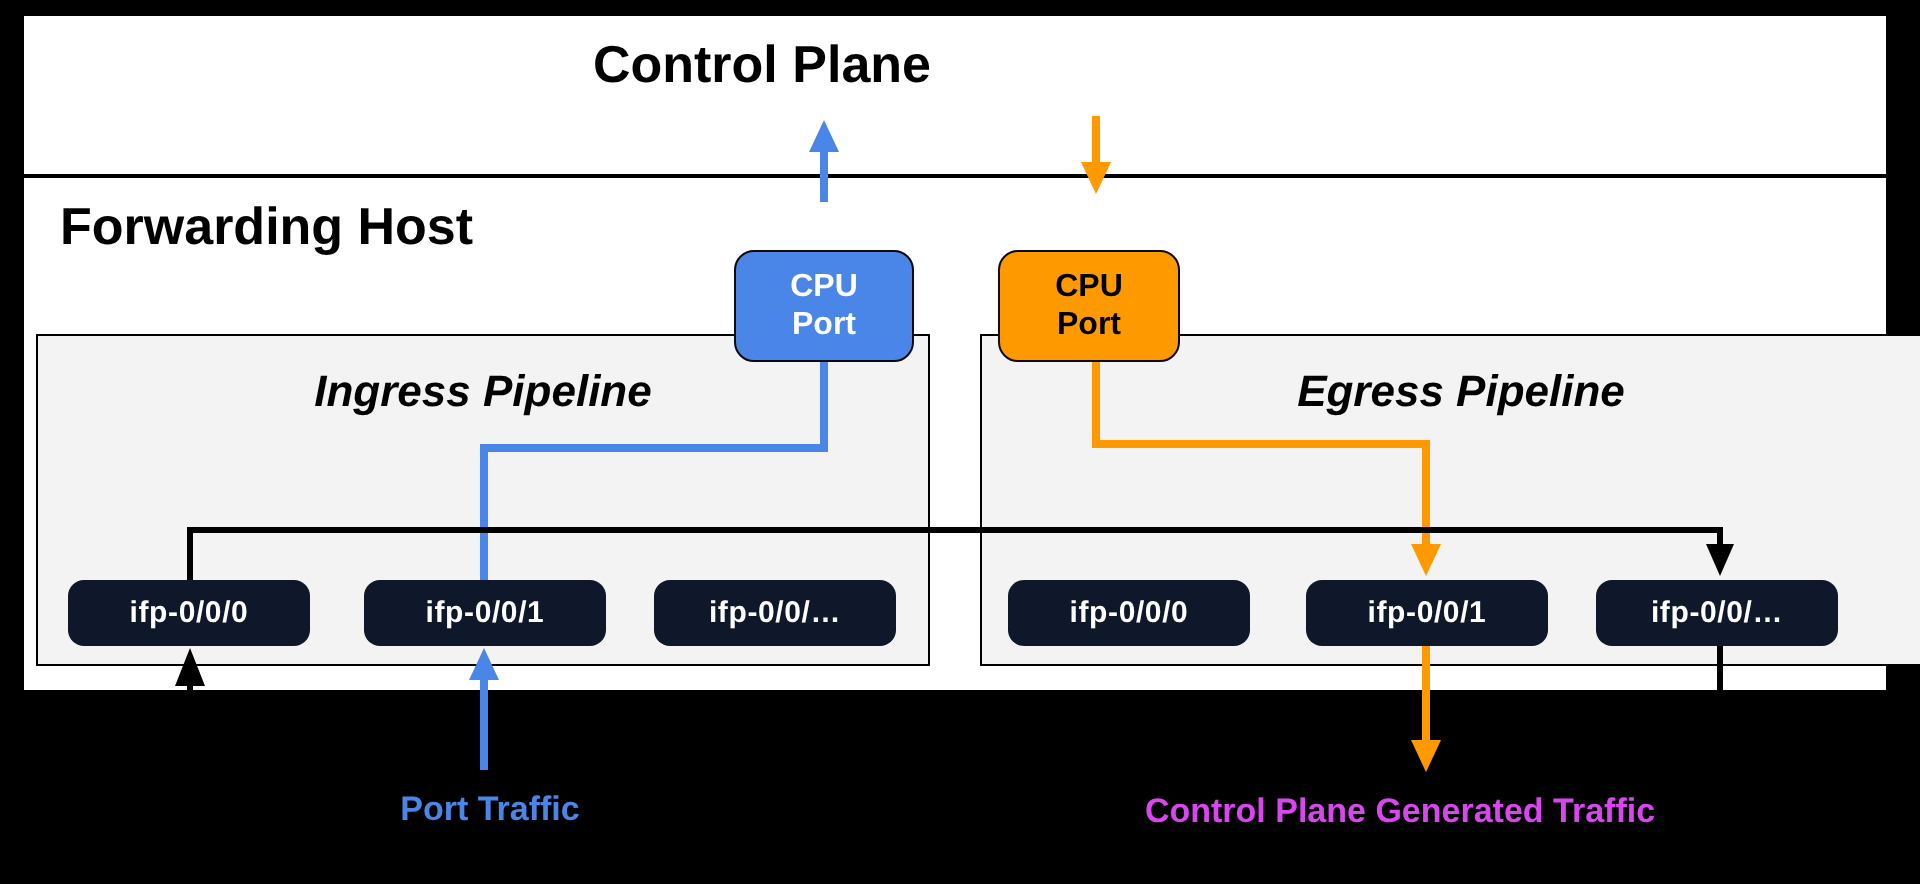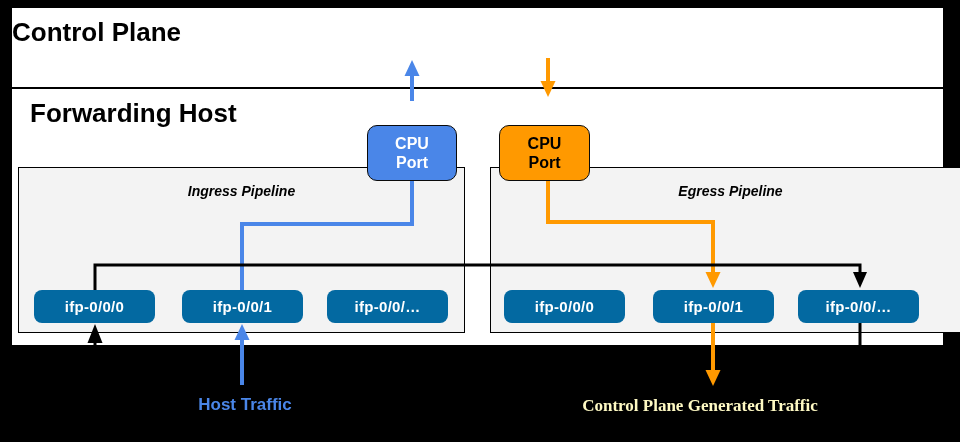--- a/index.html
+++ b/index.html
@@ -19,36 +19,36 @@
   .separator {
     position: absolute; left: 12px; top: 87px;
     width: 931px; height: 2px; background: #000;
     z-index: 2;
   }
   .plane-title {
     position: absolute; color: #000;
     font-size: 26px; font-weight: bold; z-index: 3;
     white-space: nowrap;
   }
-  #control-title { left: 12px; top: 17px; width: 762px; text-align: left; }
+  #control-title { left: 0; top: 17px; width: 762px; text-align: center; }
   #forwarding-title { left: 30px; top: 98px; }
   .pipeline {
     position: absolute; top: 167px; height: 166px;
     background: #f3f3f3; border: 1px solid #000;
     z-index: 1;
   }
   #ingress-pipeline { left: 18px; width: 447px; }
   #egress-pipeline { left: 490px; width: 481px; }
   .pipeline-title {
     margin-top: 15px; text-align: center;
-    font-size: 14px; font-weight: bold; font-style: italic; color: #000;
+    font-size: 22px; font-weight: bold; font-style: italic; color: #000;
   }
   .port-chip {
     position: absolute; top: 290px; width: 121px; height: 33px;
-    background: #0369a1; border-radius: 8px;
+    background: #0f172a; border-radius: 8px;
     color: #fff; font-size: 15px; font-weight: bold;
     display: flex; align-items: center; justify-content: center;
     z-index: 10; letter-spacing: 0.3px;
   }
   .cpu-box {
     position: absolute; top: 101px; width: 90px; height: 56px;
     border: 1.5px solid #0a0a0a; border-radius: 10px;
     display: flex; flex-direction: column;
     align-items: center; justify-content: center;
     font-size: 16px; font-weight: bold; line-height: 19px;
@@ -59,21 +59,21 @@
   #cpu-control { left: 499px; width: 91px; background: #ff9900; color: #000000; }
   #arrow-layer {
     position: absolute; left: 0; top: 0; width: 960px; height: 442px;
     z-index: 5; pointer-events: none;
   }
   .legend-label {
     position: absolute; font-size: 17px; font-weight: bold;
     text-align: center; z-index: 12; white-space: nowrap;
   }
   #legend-host { left: 145px; top: 395px; width: 200px; color: #4a86e8; }
-  #legend-cp { left: 548px; top: 396px; width: 304px; color: #fef9c3; font-family: Liberation Serif, serif; }
+  #legend-cp { left: 548px; top: 396px; width: 304px; color: #d946ef; }
 </style>
 </head>
 <body>
 
 <div id="stage">
 
   <div class="canvas"></div>
 
   <div class="plane-title" id="control-title">Control Plane</div>
 
@@ -128,16 +128,16 @@
   </div>
 
   <div class="port-chip" style="left:34px">ifp-0/0/0</div>
   <div class="port-chip" style="left:182px">ifp-0/0/1</div>
   <div class="port-chip" style="left:327px">ifp-0/0/…</div>
 
   <div class="port-chip" style="left:504px">ifp-0/0/0</div>
   <div class="port-chip" style="left:653px">ifp-0/0/1</div>
   <div class="port-chip" style="left:798px">ifp-0/0/…</div>
 
-  <div class="legend-label" id="legend-host">Host Traffic</div>
+  <div class="legend-label" id="legend-host">Port Traffic</div>
   <div class="legend-label" id="legend-cp">Control Plane Generated Traffic</div>
 
 </div>
 
 </body></html>

